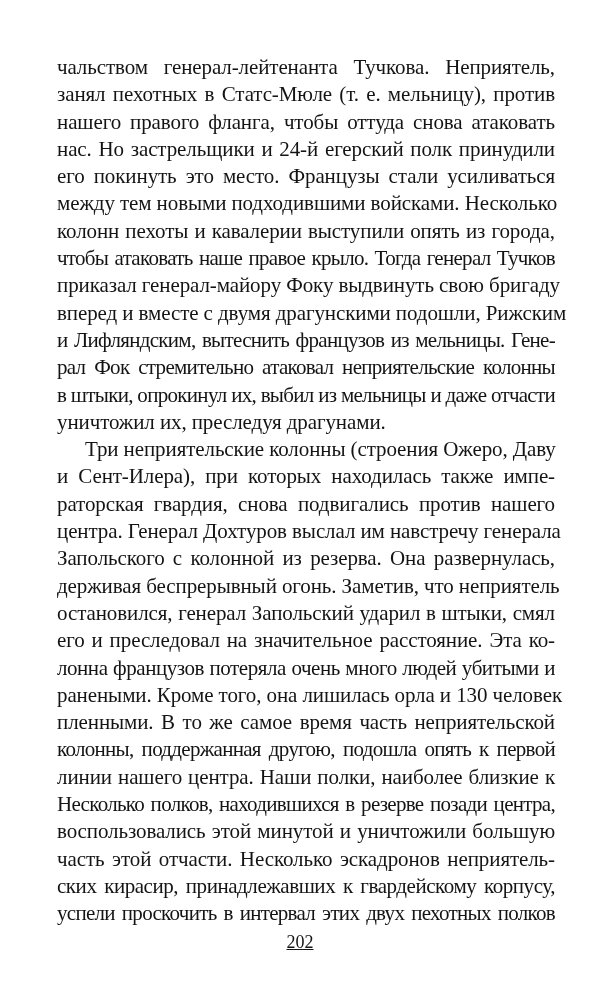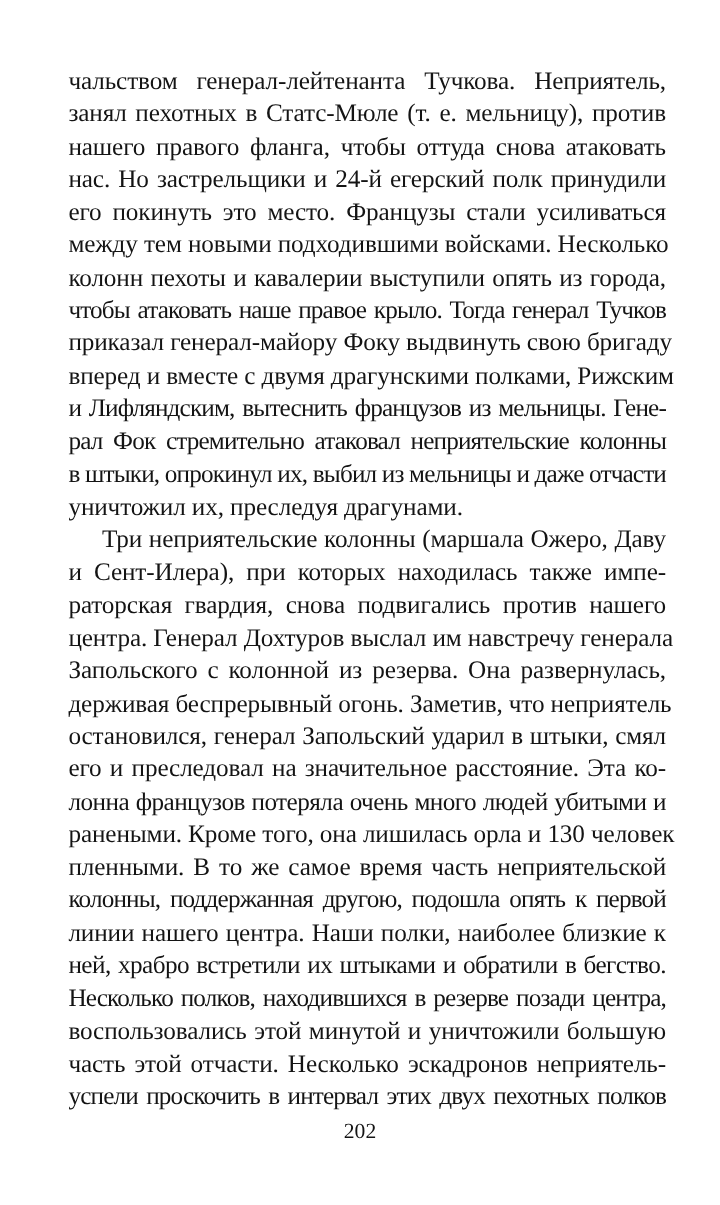--- a/index.html
+++ b/index.html
@@ -45,57 +45,58 @@
     letter-spacing: -0.7px;
   }
   .page-number {
     position: absolute;
     left: 0;
     width: 600px;
     top: 930px;
     text-align: center;
     font-size: 18px;
     line-height: 24px;
+    text-decoration: underline;
   }
 </style>
 </head>
 <body>
 
 <div class="page-body">
   <div>
     <span class="line">чальством генерал-лейтенанта Тучкова. Неприятель,</span>
     <span class="line">занял пехотных в Статс-Мюле (т. е. мельницу), против</span>
     <span class="line">нашего правого фланга, чтобы оттуда снова атаковать</span>
     <span class="line">нас. Но застрельщики и 24-й егерский полк принудили</span>
     <span class="line">его покинуть это место. Французы стали усиливаться</span>
     <span class="line">между тем новыми подходившими войсками. Несколько</span>
     <span class="line">колонн пехоты и кавалерии выступили опять из города,</span>
     <span class="line tighter">чтобы атаковать наше правое крыло. Тогда генерал Тучков</span>
     <span class="line">приказал генерал-майору Фоку выдвинуть свою бригаду</span>
-    <span class="line">вперед и вместе с двумя драгунскими полками, Рижским</span>
+    <span class="line">вперед и вместе с двумя драгунскими подошли, Рижским</span>
     <span class="line tighter">и Лифляндским, вытеснить французов из мельницы. Гене-</span>
     <span class="line tighter">рал Фок стремительно атаковал неприятельские колонны</span>
     <span class="line tighter">в штыки, опрокинул их, выбил из мельницы и даже отчасти</span>
     <span class="line last">уничтожил их, преследуя драгунами.</span>
   </div>
   <div>
-    <span class="line indent">Три неприятельские колонны (маршала Ожеро, Даву</span>
+    <span class="line indent">Три неприятельские колонны (строения Ожеро, Даву</span>
     <span class="line">и Сент-Илера), при которых находилась также импе-</span>
     <span class="line">раторская гвардия, снова подвигались против нашего</span>
     <span class="line">центра. Генерал Дохтуров выслал им навстречу генерала</span>
     <span class="line">Запольского с колонной из резерва. Она развернулась,</span>
     <span class="line">держивая беспрерывный огонь. Заметив, что неприятель</span>
     <span class="line">остановился, генерал Запольский ударил в штыки, смял</span>
     <span class="line">его и преследовал на значительное расстояние. Эта ко-</span>
     <span class="line tight">лонна французов потеряла очень много людей убитыми и</span>
     <span class="line">ранеными. Кроме того, она лишилась орла и 130 человек</span>
     <span class="line">пленными. В то же самое время часть неприятельской</span>
     <span class="line tighter">колонны, поддержанная другою, подошла опять к первой</span>
     <span class="line">линии нашего центра. Наши полки, наиболее близкие к</span>
-    <span class="line tight">ней, храбро встретили их штыками и обратили в бегство.</span>
     <span class="line tighter">Несколько полков, находившихся в резерве позади центра,</span>
     <span class="line">воспользовались этой минутой и уничтожили большую</span>
     <span class="line">часть этой отчасти. Несколько эскадронов неприятель-</span>
+    <span class="line tight">ских кирасир, принадлежавших к гвардейскому корпусу,</span>
     <span class="line tighter">успели проскочить в интервал этих двух пехотных полков</span>
   </div>
 </div>
 
 <div class="page-number">202</div>
 
 </body></html>

